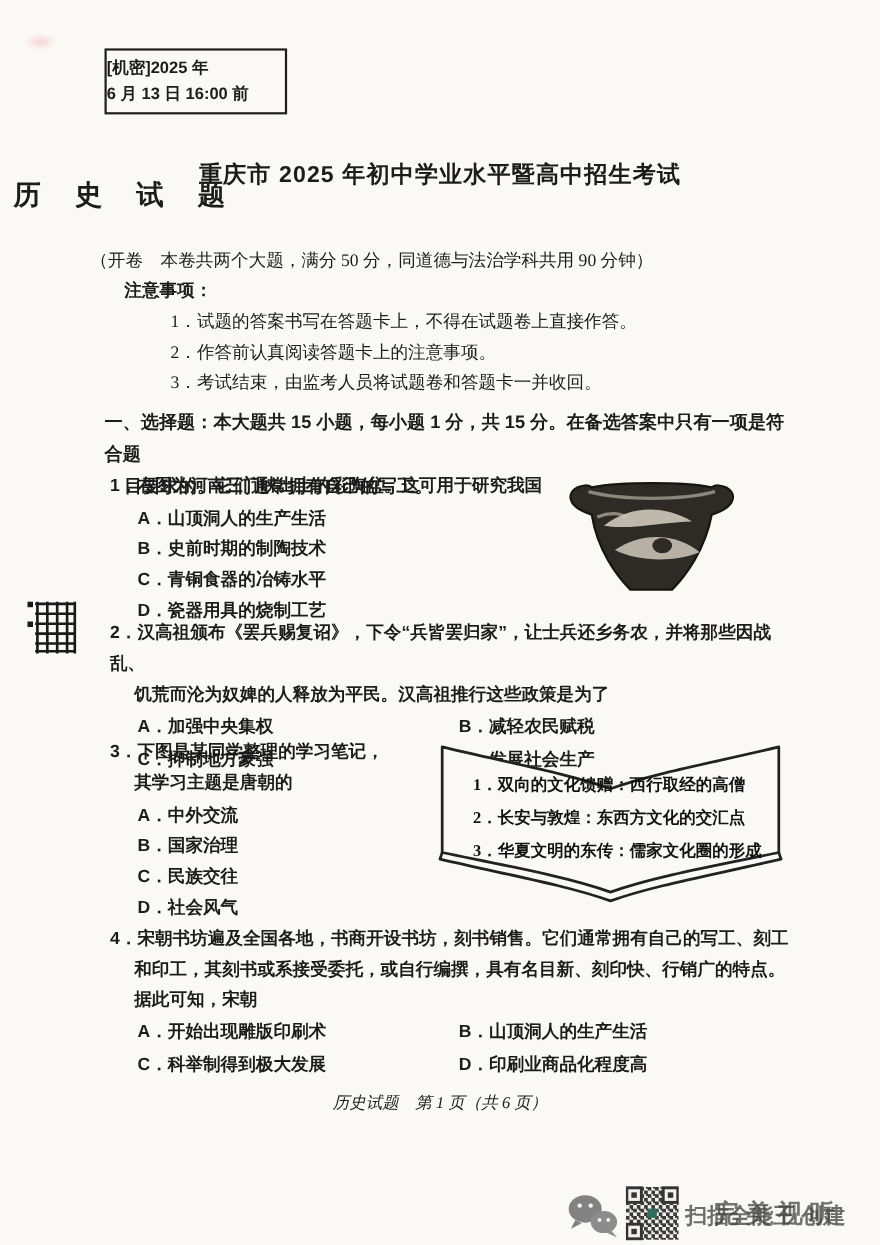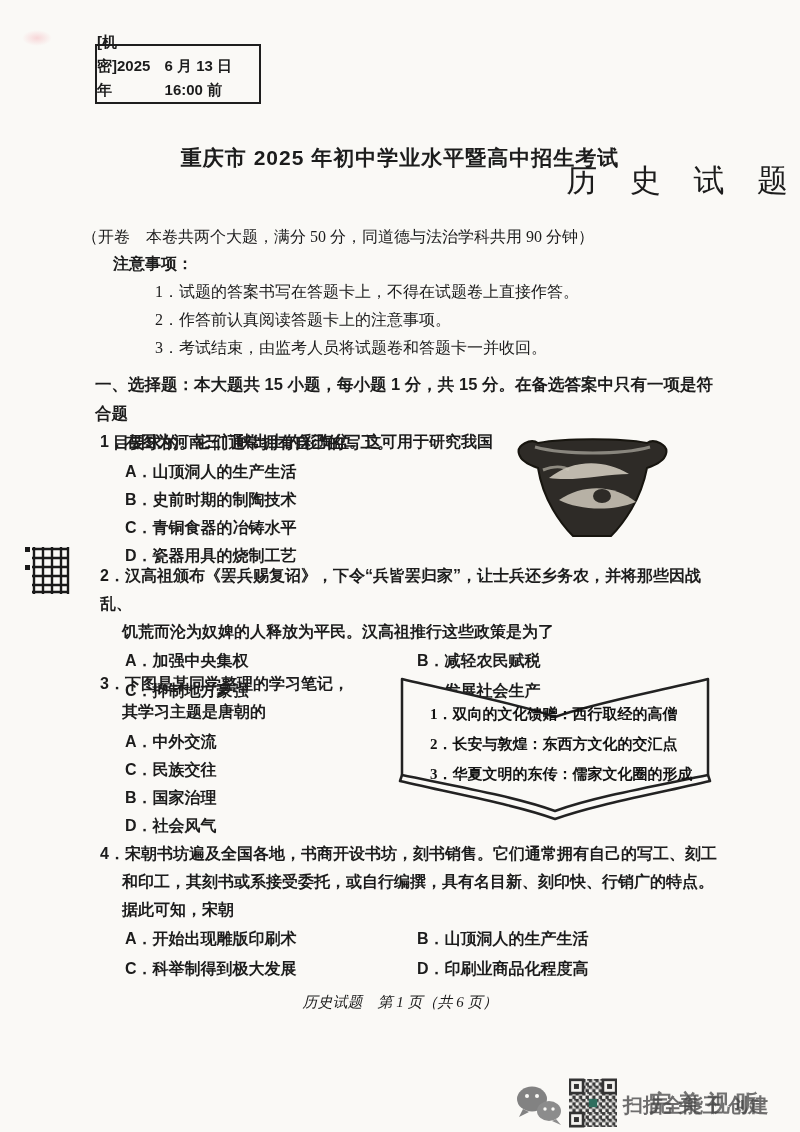--- a/index.html
+++ b/index.html
@@ -7,27 +7,27 @@
     width:800px;height:1132px;position:relative;overflow:hidden;
     background:#faf9f6;
     font-family:"Liberation Sans","DejaVu Sans",sans-serif;
     color:#1c1c1c;
   }
   .abs{position:absolute;}
   
   .secrecy-box{
     left:95px;top:44px;width:162px;height:56px;
     border:2px solid #1e1e1e;
-    display:flex;flex-direction:row;justify-content:center;align-items:flex-end;
+    display:flex;flex-direction:column;justify-content:center;align-items:flex-start;
     font-size:15px;font-weight:700;line-height:24px;
   }
   .exam-title{left:0;top:124px;width:800px;text-align:center;
     font-size:21px;font-weight:700;letter-spacing:1px;margin-top:20px;}
-  .subject-title{left:0;top:160px;width:800px;text-align:right;
-    font-size:31px;font-weight:400;letter-spacing:12px;text-indent:12px;}
+  .subject-title{left:0;top:160px;width:800px;text-align:left;
+    font-size:25px;font-weight:700;letter-spacing:12px;text-indent:12px;}
   .open-note{left:0;top:227px;width:676px;text-align:center;font-size:16px;
     font-family:"Liberation Serif","DejaVu Serif",serif;}
   .notices-heading{left:113px;top:254px;font-size:16px;font-weight:700;}
   .notice-line{left:155px;font-size:16px;
     font-family:"Liberation Serif","DejaVu Serif",serif;}
   
   .section-heading{left:95px;width:628px;font-size:16.5px;font-weight:700;line-height:29px;}
   .sec-cont{margin-left:18px;}
   .q{font-size:16px;line-height:28px;font-weight:700;}
   .q .cont{margin-left:22px;}
@@ -111,22 +111,22 @@
       <div>B．减轻农民赋税</div>
       <div>C．抑制地方豪强</div>
       <div>D．发展社会生产</div>
     </div>
   </div>
 
   <div class="abs q" style="left:100px;top:670px;width:282px">
     <div><span>3．</span><span>下图是某同学整理的学习笔记，</span></div>
     <div class="cont">其学习主题是唐朝的</div>
     <div class="opt" style="margin-top:2px">A．中外交流</div>
+    <div class="opt">B．国家治理</div>
     <div class="opt">C．民族交往</div>
-    <div class="opt">B．国家治理</div>
     <div class="opt">D．社会风气</div>
   </div>
 
   <div class="abs bookfig">
     <svg width="326" height="160" viewBox="0 0 326 160" style="position:absolute;left:0;top:0" xmlns="http://www.w3.org/2000/svg">
       <path d="M10,14 C68,28 124,38 163,52 C202,38 258,28 316,14
                L316,110 C258,122 202,132 163,146 C124,132 68,122 10,110 Z" fill="#faf9f6" stroke="#222" stroke-width="2.5" stroke-linejoin="round"></path>
       <path d="M8,116 C68,130 124,140 163,154 C202,140 258,130 318,116" fill="none" stroke="#222" stroke-width="2.5" stroke-linecap="round"></path>
       <path d="M10,110 L8,116 M316,110 L318,116" stroke="#222" stroke-width="2.5"></path>
     </svg>

